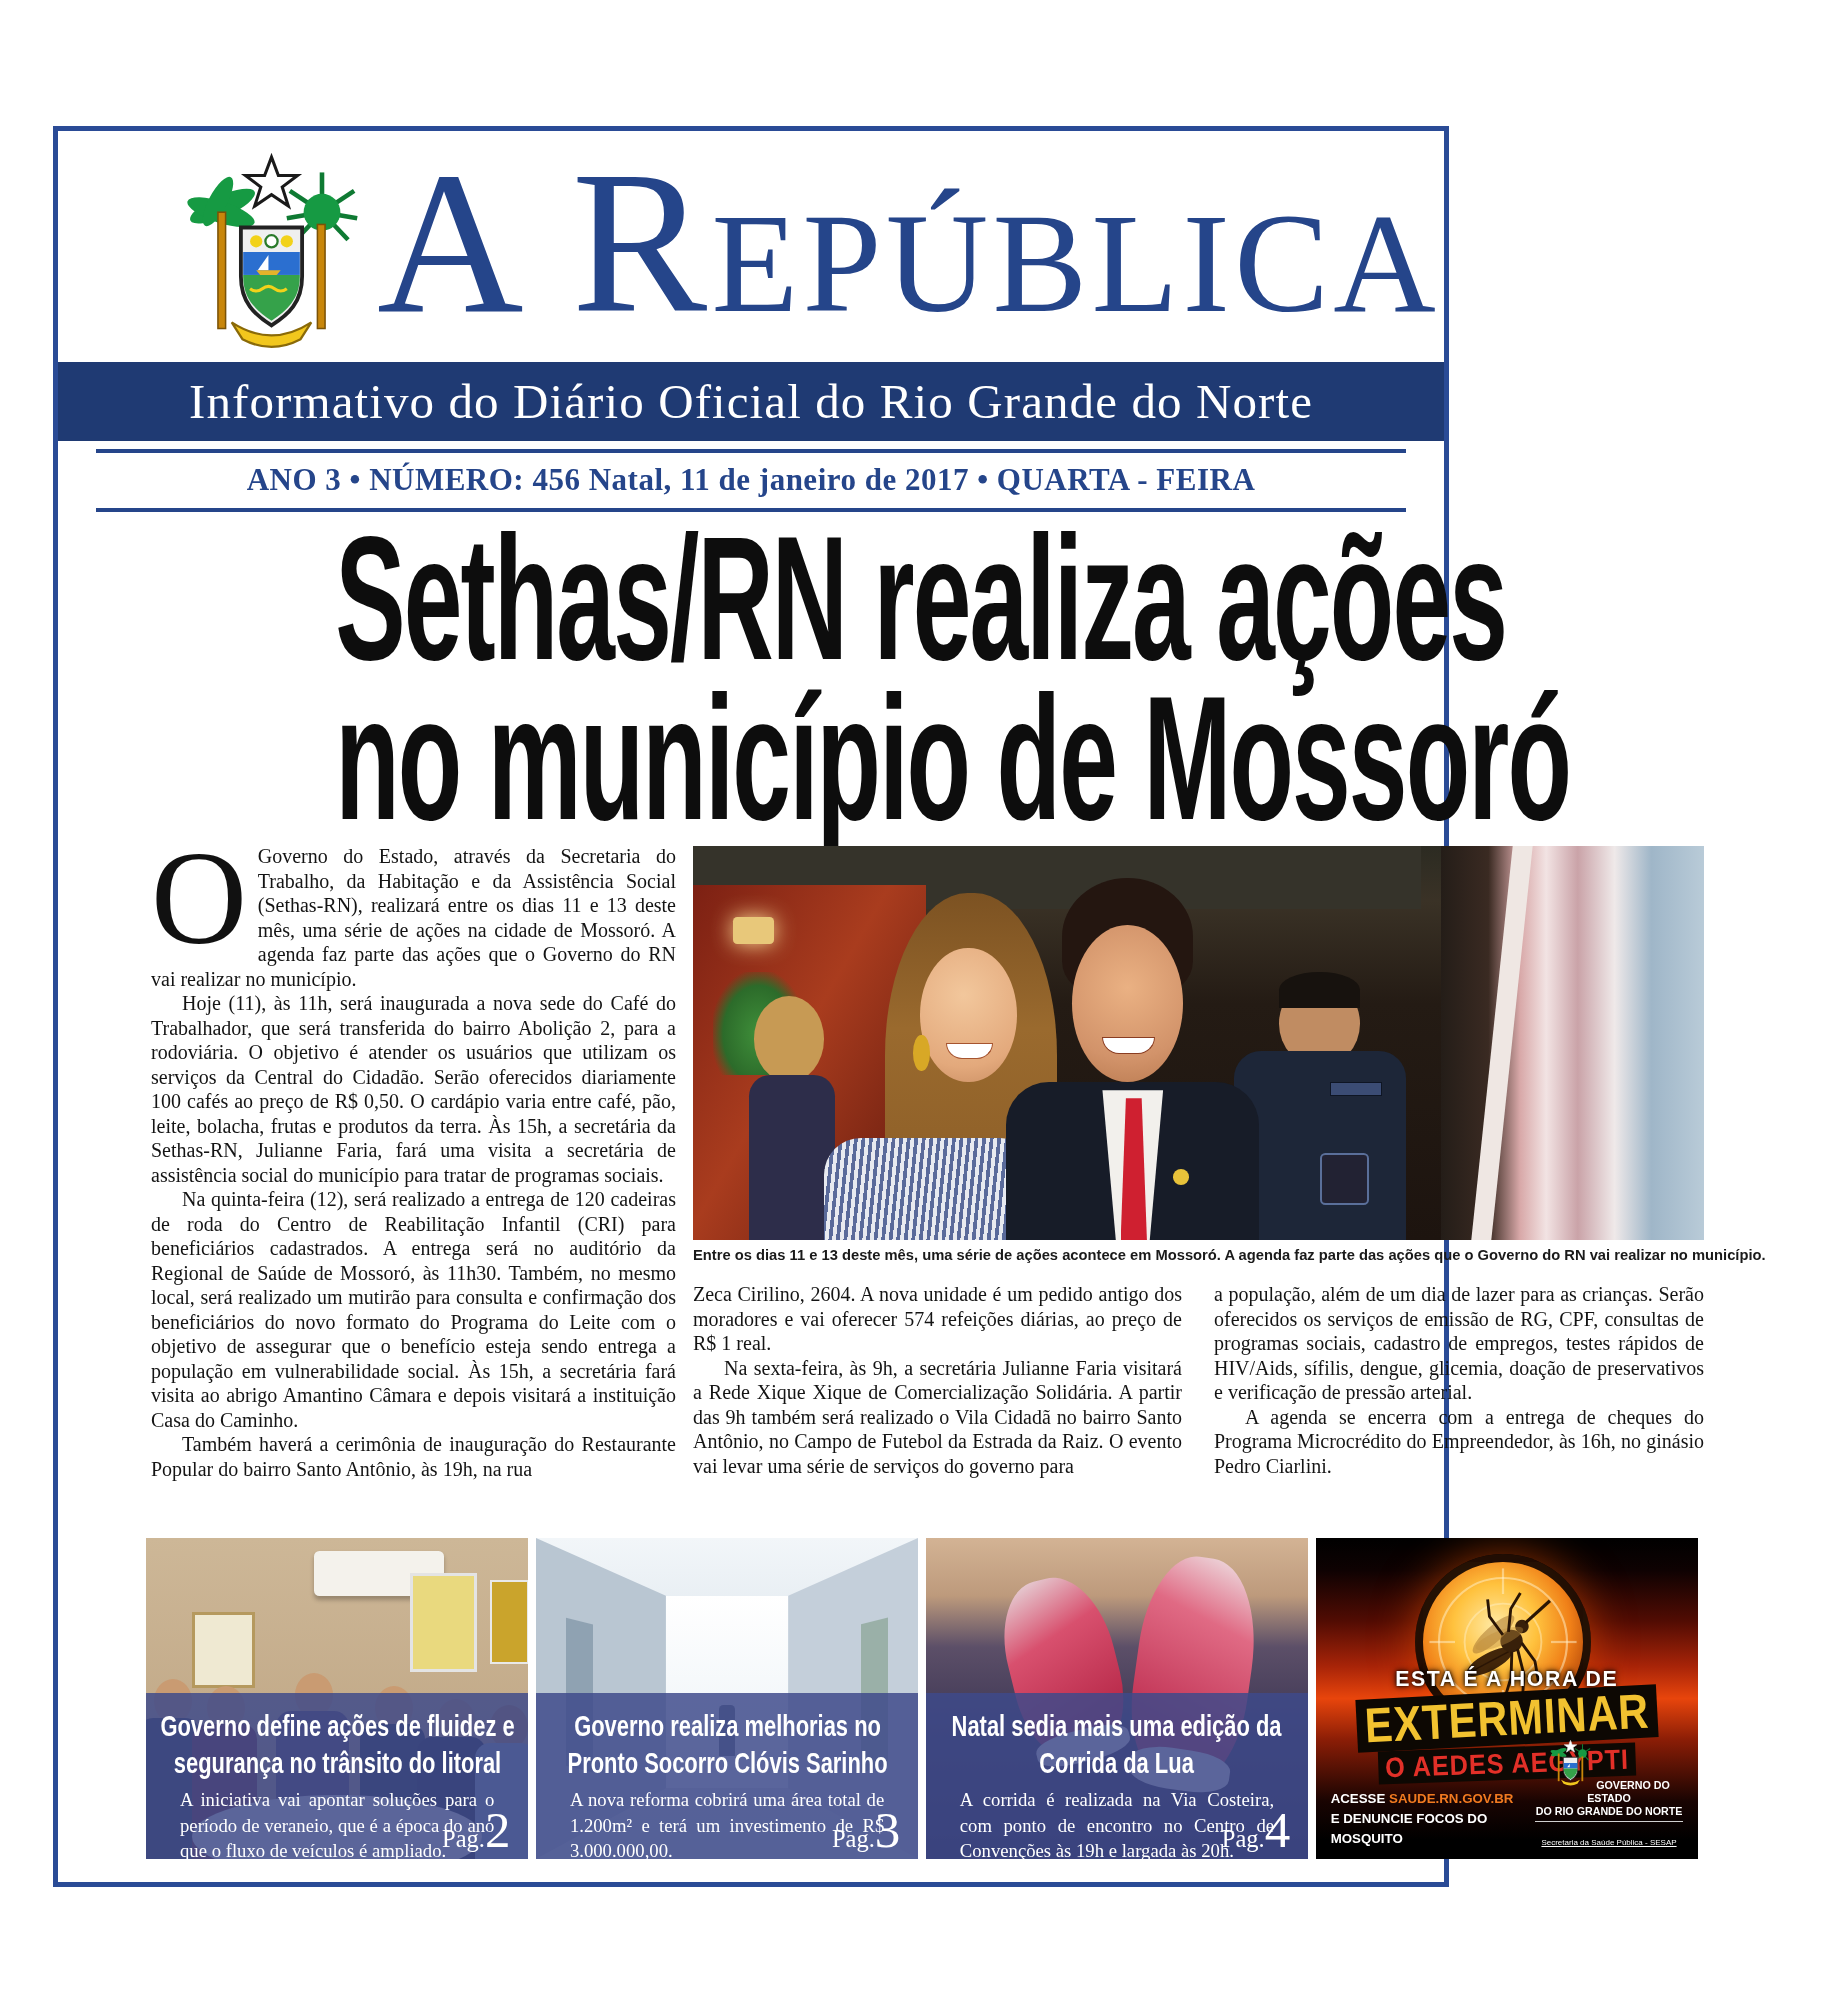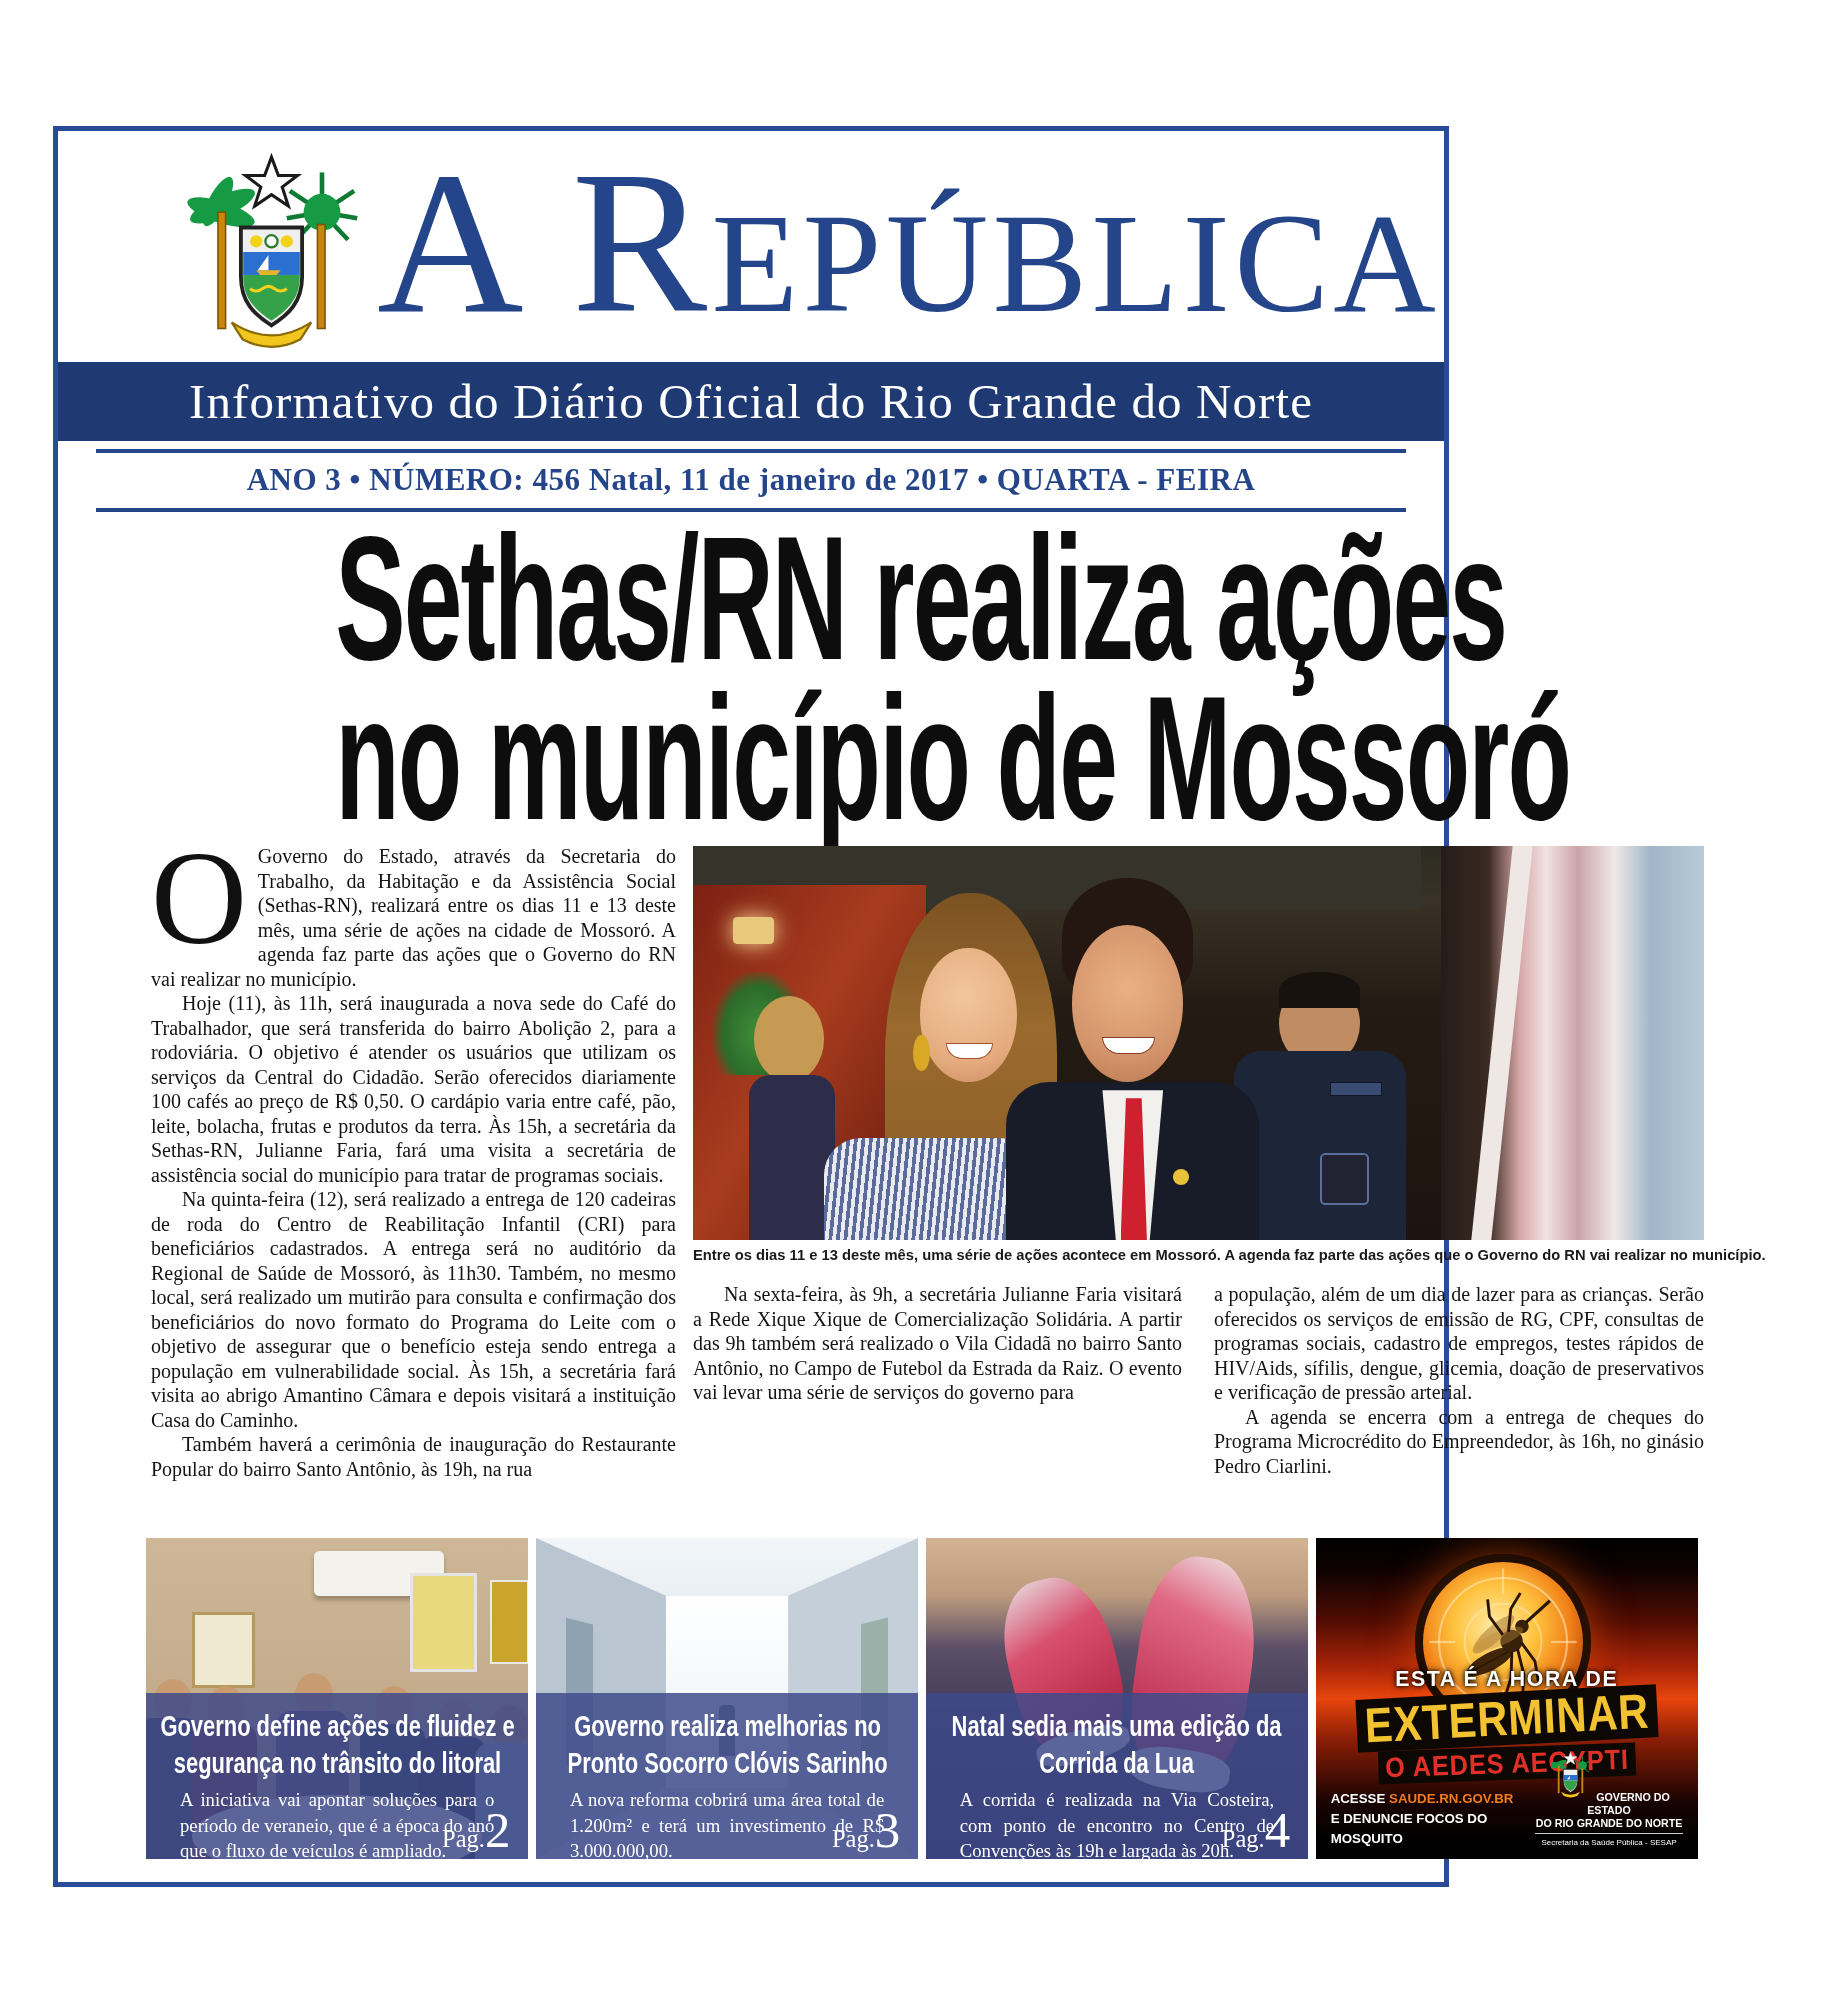--- a/index.html
+++ b/index.html
@@ -112,22 +112,22 @@
      padding:1.1px 9.6px;letter-spacing:1.1px;transform:scaleX(.85);}
   .ad-l3{position:absolute;left:0;right:0;top:209px;text-align:center;transform:rotate(-2deg);}
   .ad-l3 span{display:inline-block;background:#0d0803;color:#e23028;
      font-family:"Liberation Sans",sans-serif;font-weight:bold;font-size:28px;line-height:31px;
      padding:1.1px 7.5px;letter-spacing:1.1px;transform:scaleX(.9);}
   .ad-bottom{position:absolute;left:0;right:0;bottom:9.6px;display:flex;justify-content:space-between;
      align-items:flex-end;padding:0 15px;color:#fff;font-family:"Liberation Sans",sans-serif;}
   .ad-access{font-weight:bold;font-size:13.3px;line-height:20px;}
   .ad-access .url{color:#f07a20;}
   .ad-gov{text-align:center;font-weight:bold;font-size:10.7px;line-height:12.8px;}
-  .ad-gov .gov-sec{display:block;margin-top:3.2px;padding-top:3px;border-top:1.1px solid #cfcfcf;
-     font-weight:normal;font-size:8px;}
+  .ad-gov .gov-sec{display:block;margin-top:3.2px;padding-top:15px;border-top:1.1px solid #cfcfcf;
+     font-weight:normal;font-size:8px;text-decoration:underline;}
   .ad-gov .gov-logo{width:45px;height:48px;margin:0 auto 2.1px;}
 
   
   .round{border-radius:50%;}
 </style>
 </head>
 <body>
 
 <div class="page">
   <div class="frame">
@@ -213,20 +213,21 @@
       <div class="ph" style="left:31%;top:60%;width:25%;height:40%;background:#171c28;border-radius:43px 43px 0 0;"></div>
       <div class="ph" style="left:40.5%;top:62%;width:6%;height:38%;background:#f2f0ec;clip-path:polygon(0 0,100% 0,78% 100%,22% 100%);"></div>
       <div class="ph" style="left:42.3%;top:64%;width:2.6%;height:36%;background:#cf2030;clip-path:polygon(20% 0,80% 0,100% 100%,0 100%);"></div>
       <div class="ph round" style="left:47.5%;top:82%;width:1.6%;height:4%;background:#e8c23a;"></div>
     </div>
     <div class="caption">
       <span>Entre os dias 11 e 13 deste mês, uma série de ações acontece em Mossoró. A agenda faz parte das ações que o Governo do RN vai realizar no município.</span>
     </div>
 
     <div class="col2 bodytext">
+      <p>Zeca Cirilino, 2604. A nova unidade é um pedido antigo dos moradores e vai oferecer 574 refeições diárias, ao preço de R$ 1 real.</p>
       <p class="indent">Na sexta-feira, às 9h, a secretária Julianne Faria visitará a Rede Xique Xique de Comercialização Solidária. A partir das 9h também será realizado o Vila Cidadã no bairro Santo Antônio, no Campo de Futebol da Estrada da Raiz. O evento vai levar uma série de serviços do governo para</p>
     </div>
     <div class="col3 bodytext">
       <p>a população, além de um dia de lazer para as crianças. Serão oferecidos os serviços de emissão de RG, CPF, consultas de programas sociais, cadastro de empregos, testes rápidos de HIV/Aids, sífilis, dengue, glicemia, doação de preservativos e verificação de pressão arterial.</p>
       <p class="indent">A agenda se encerra com a entrega de cheques do Programa Microcrédito do Empreendedor, às 16h, no ginásio Pedro Ciarlini.</p>
     </div>
 
     <div class="cards">
 
       <div class="card">

